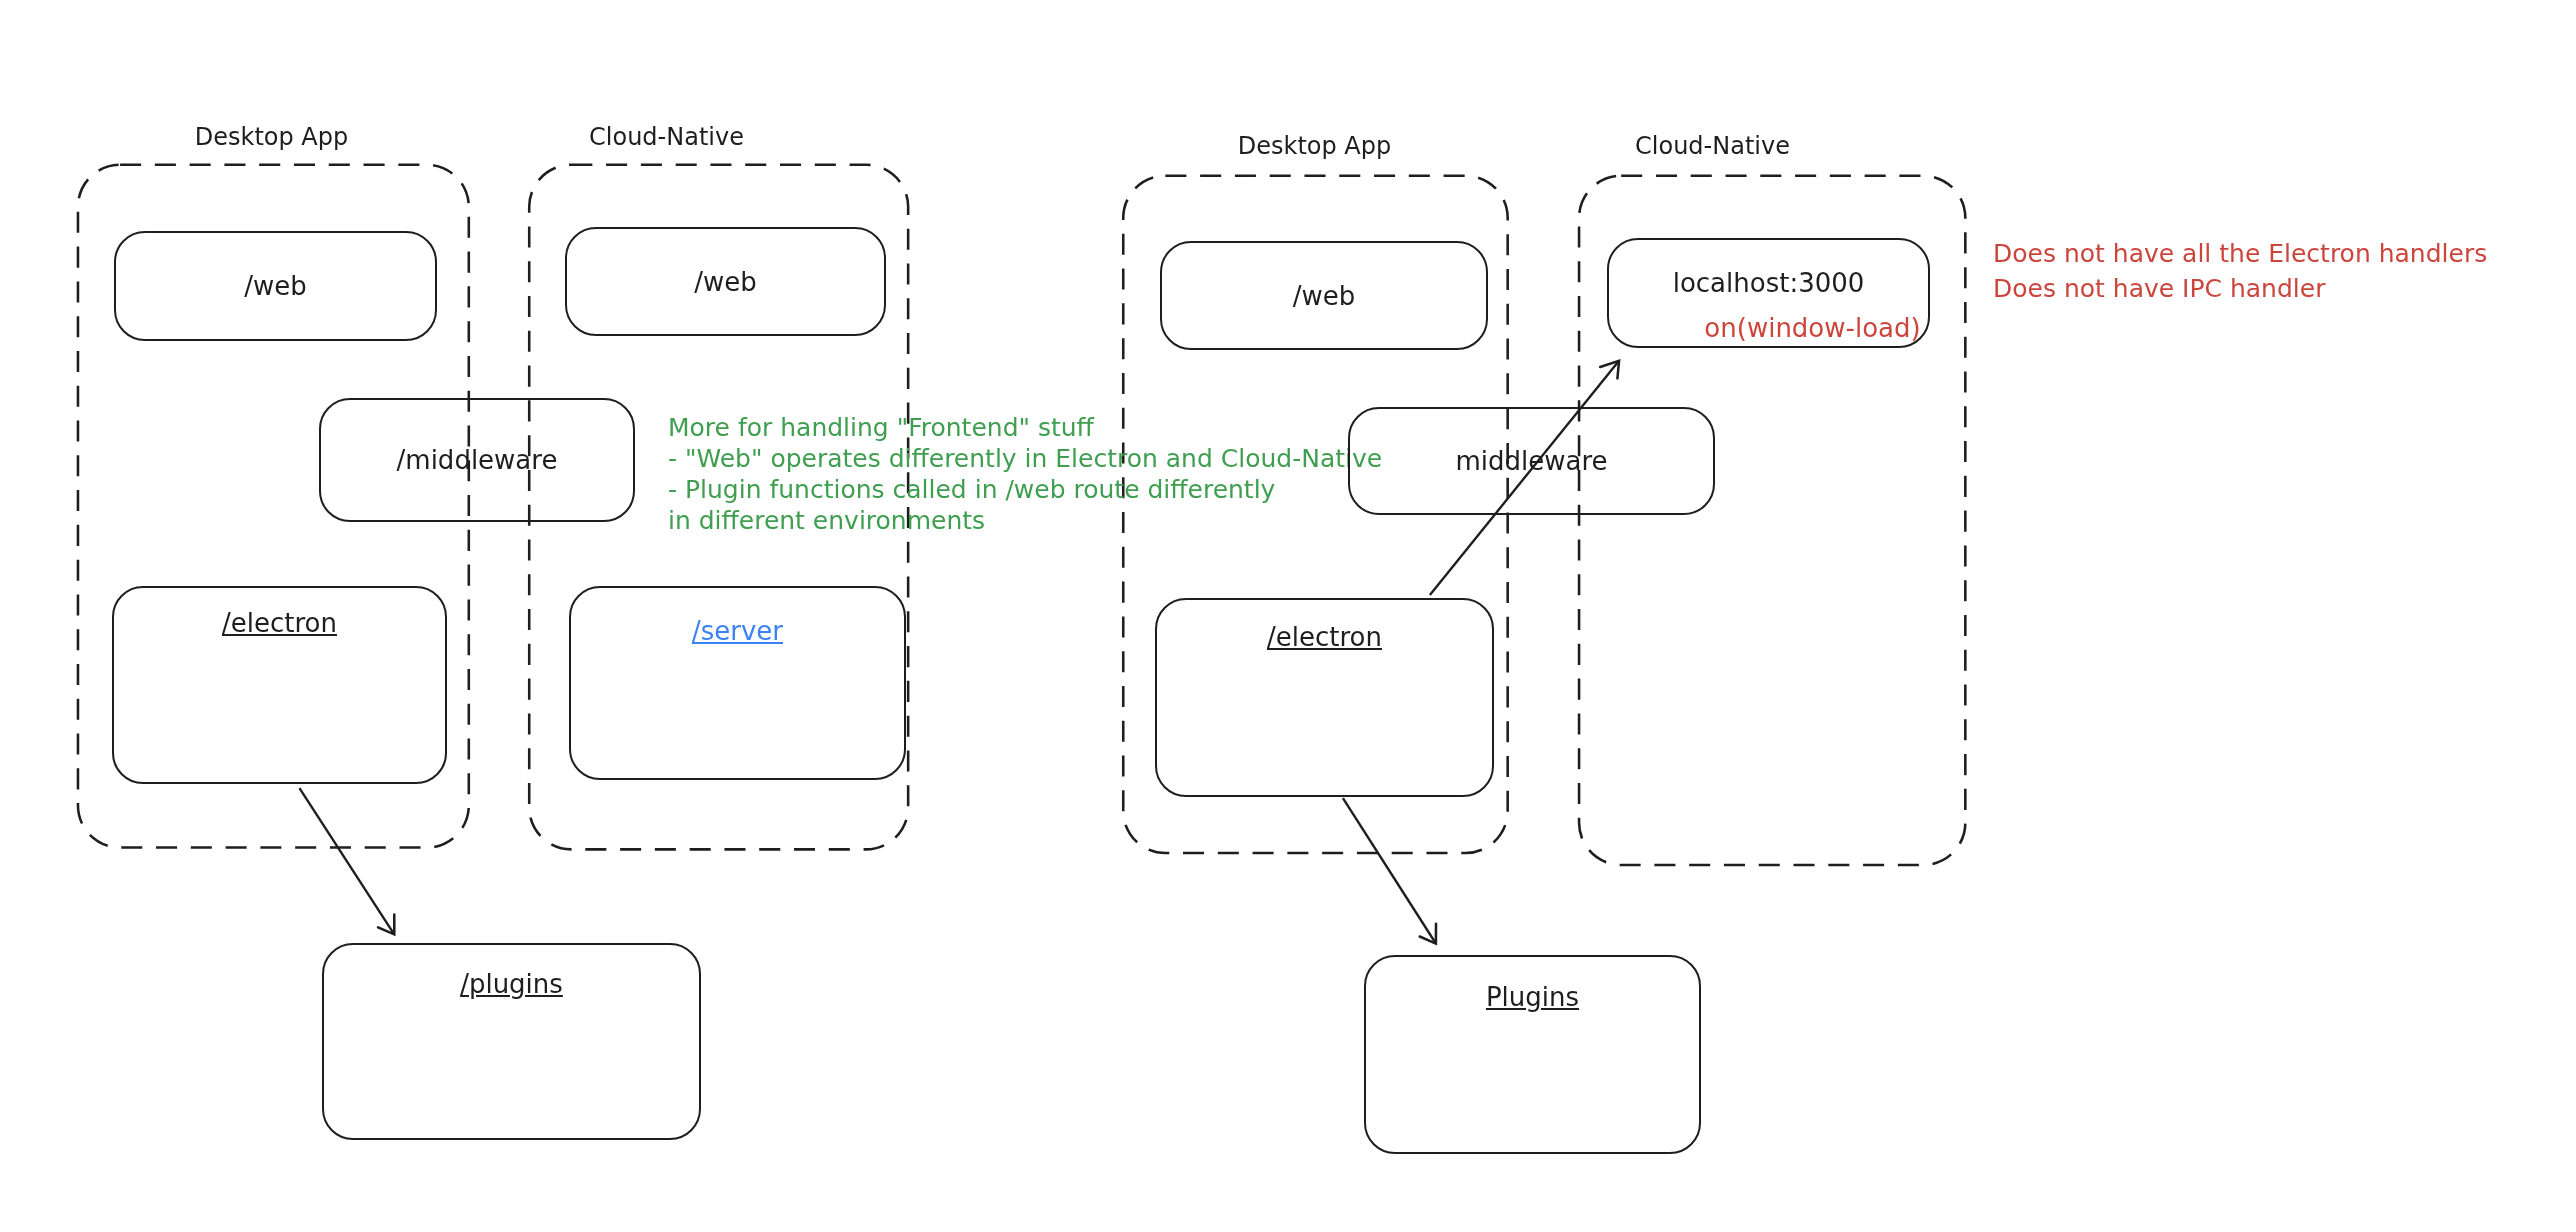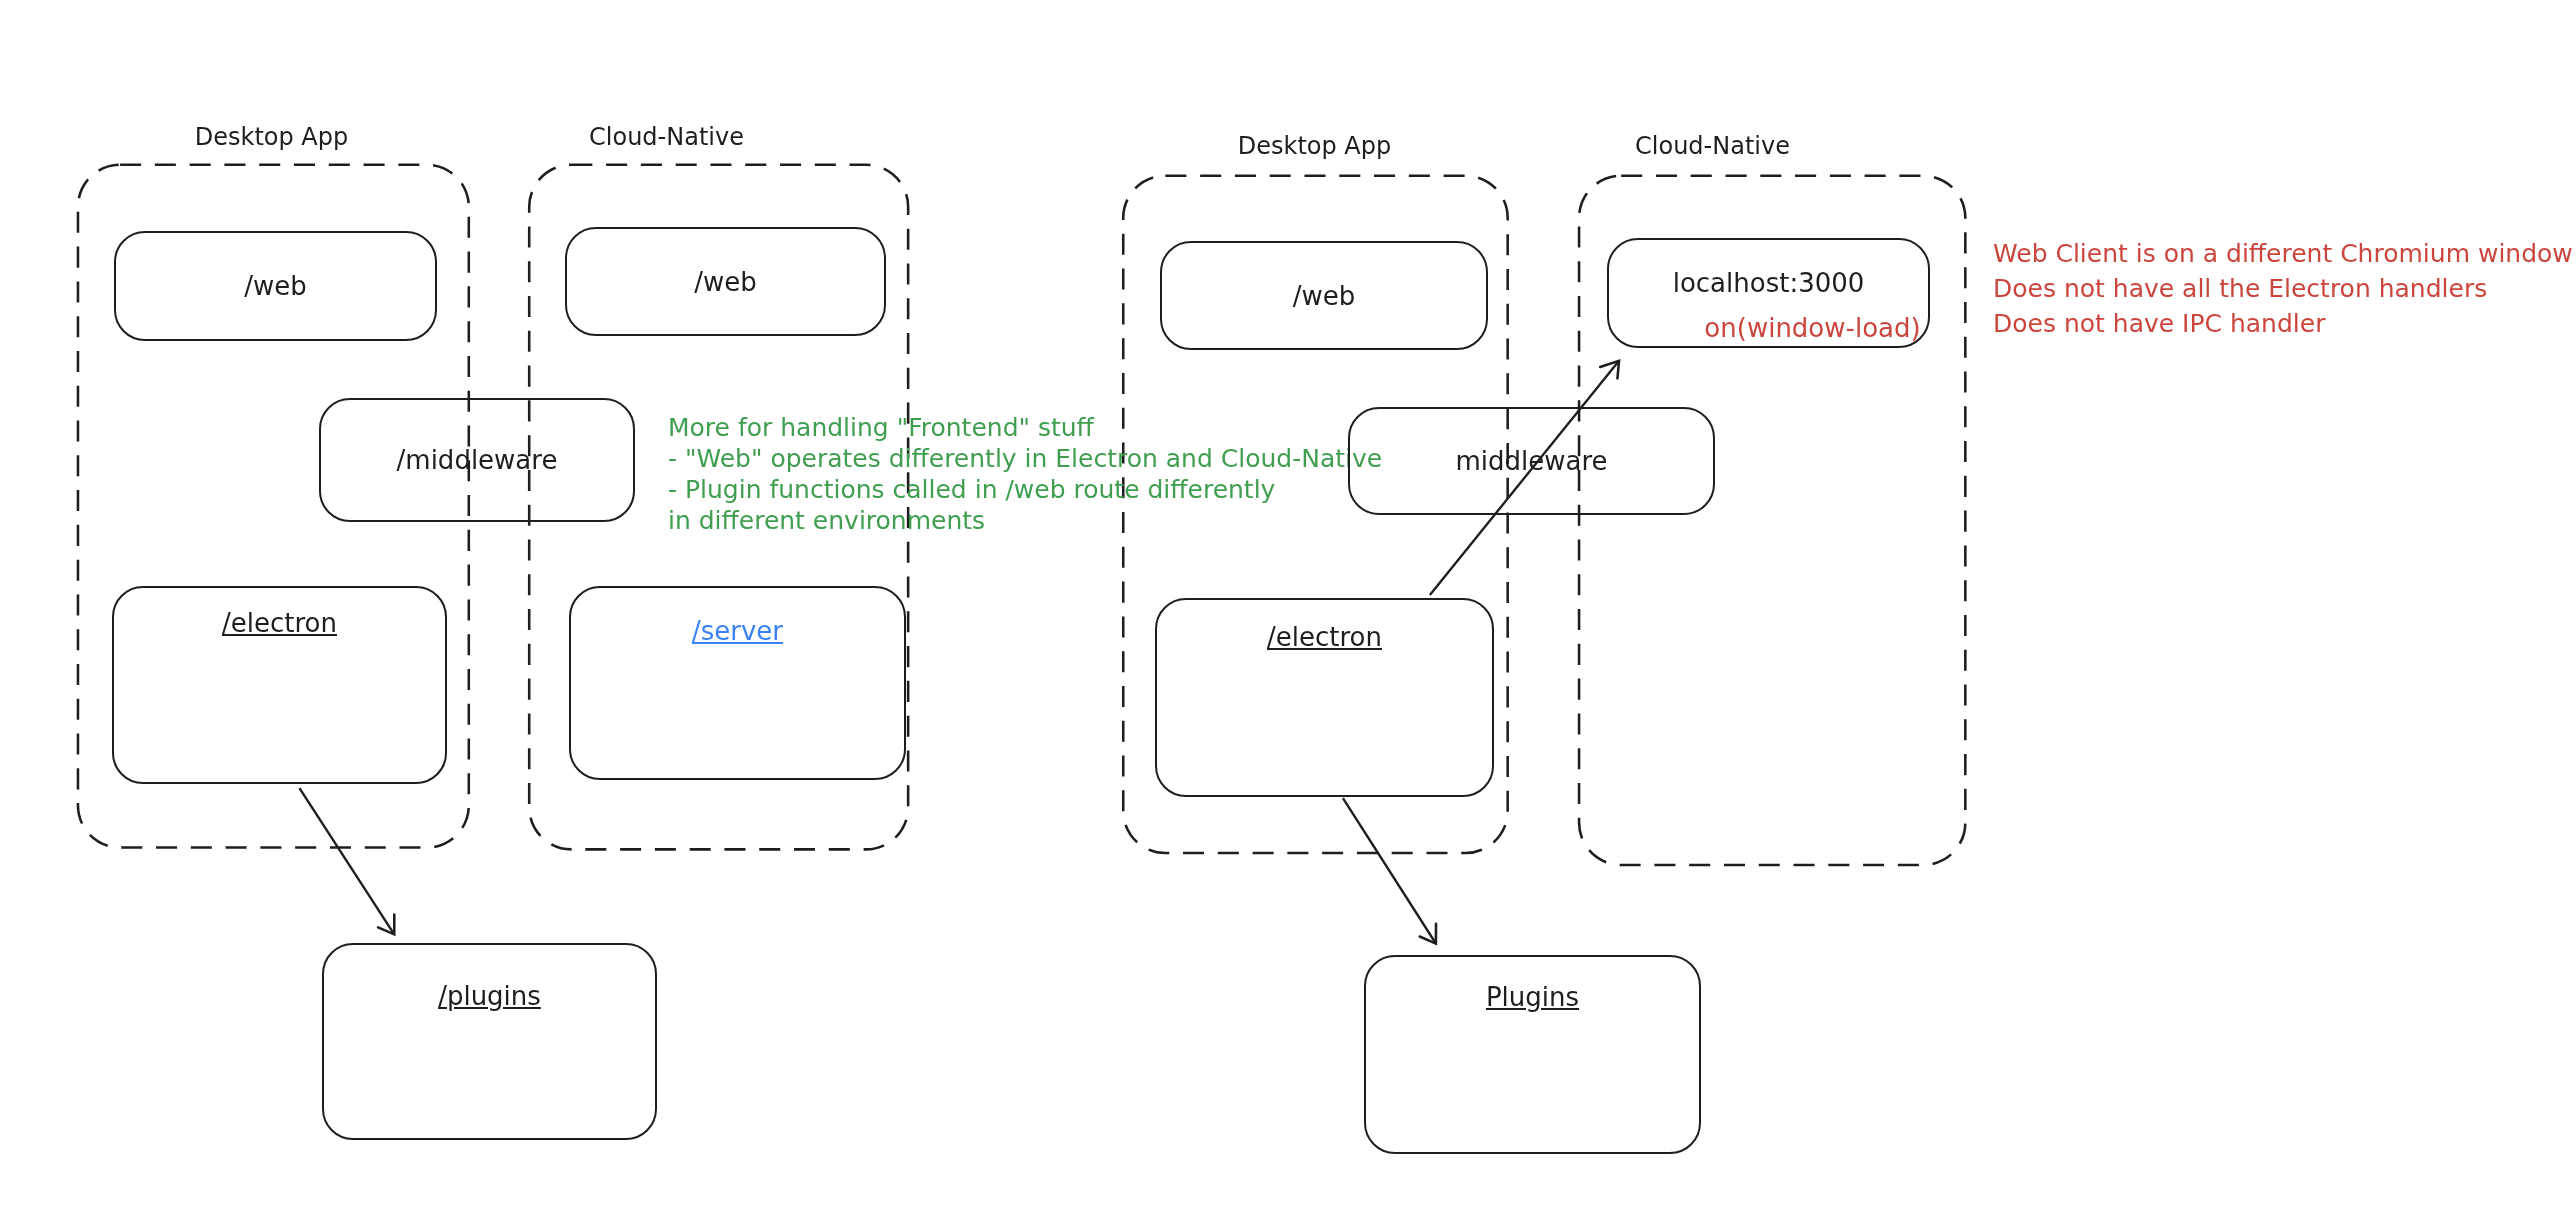--- a/index.html
+++ b/index.html
@@ -105,21 +105,21 @@
   </div>
 
   <div class="node v-top" style="left:112px; top:586px; width:335px; height:198px; padding-top:20px;">
     <span class="label">/electron</span>
   </div>
 
   <div class="node v-top" style="left:569px; top:586px; width:337px; height:194px; padding-top:28px; color:#3b82f6;">
     <span class="label">/server</span>
   </div>
 
-  <div class="node v-top" style="left:322px; top:943px; width:335px; height:197px; padding-top:36px;">
+  <div class="node v-top" style="left:322px; top:943px; width:379px; height:197px; padding-top:24px;">
     <span class="label">/plugins</span>
   </div>
 
   <div class="note green" style="left:668px; top:412px;">
     <div class="line">More for handling "Frontend" stuff</div>
     <div class="line">- "Web" operates differently in Electron and Cloud-Native</div>
     <div class="line">- Plugin functions called in /web route differently</div>
     <div class="line">in different environments</div>
   </div>
 
@@ -142,19 +142,18 @@
 
   <div class="node v-top" style="left:1155px; top:598px; width:339px; height:199px; padding-top:22px;">
     <span class="label">/electron</span>
   </div>
 
   <div class="node v-top" style="left:1364px; top:955px; width:337px; height:199px; padding-top:25px;">
     <span class="label">Plugins</span>
   </div>
 
   <div class="note red" style="left:1993px; top:236px;">
-    <div class="line">Web Client is on a different Chromium window</div>
     <div class="line">Does not have all the Electron handlers</div>
     <div class="line">Does not have IPC handler</div>
   </div>
 
 </div>
 
 
 </body></html>

